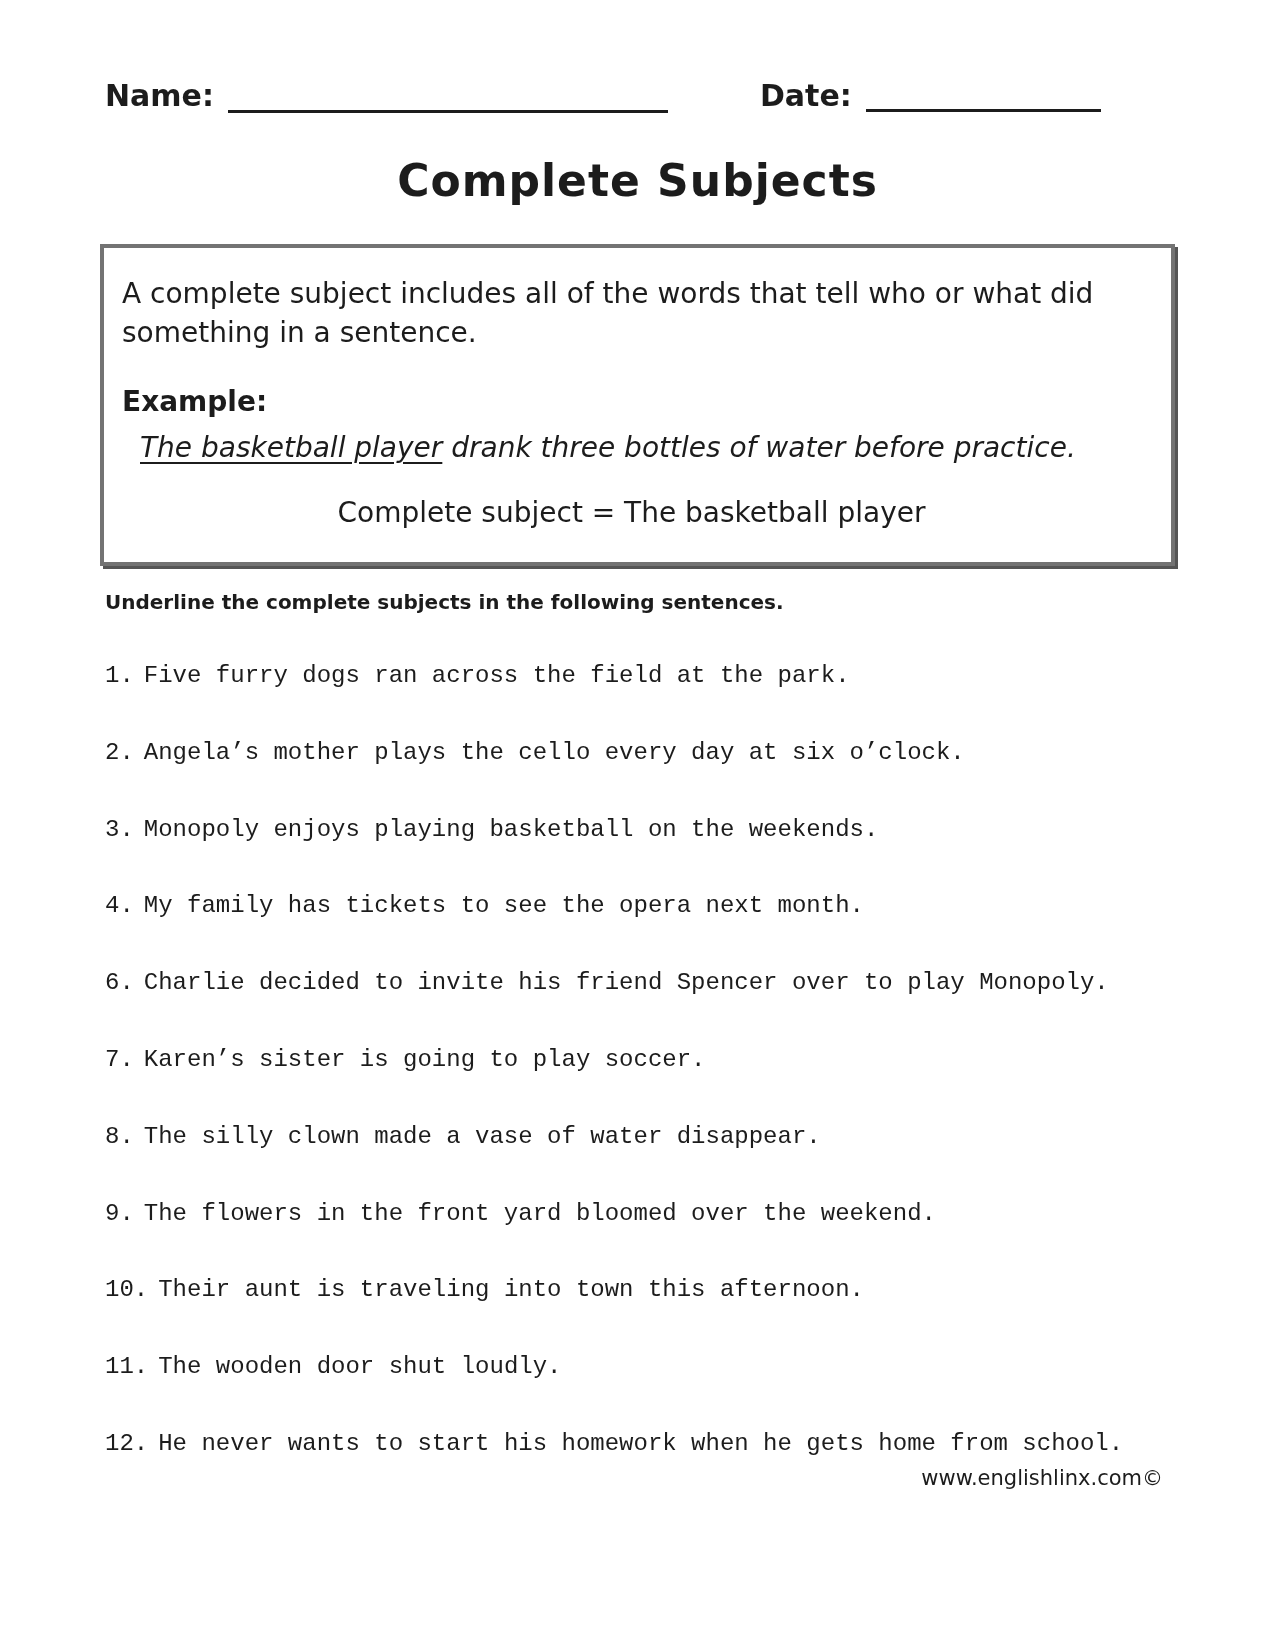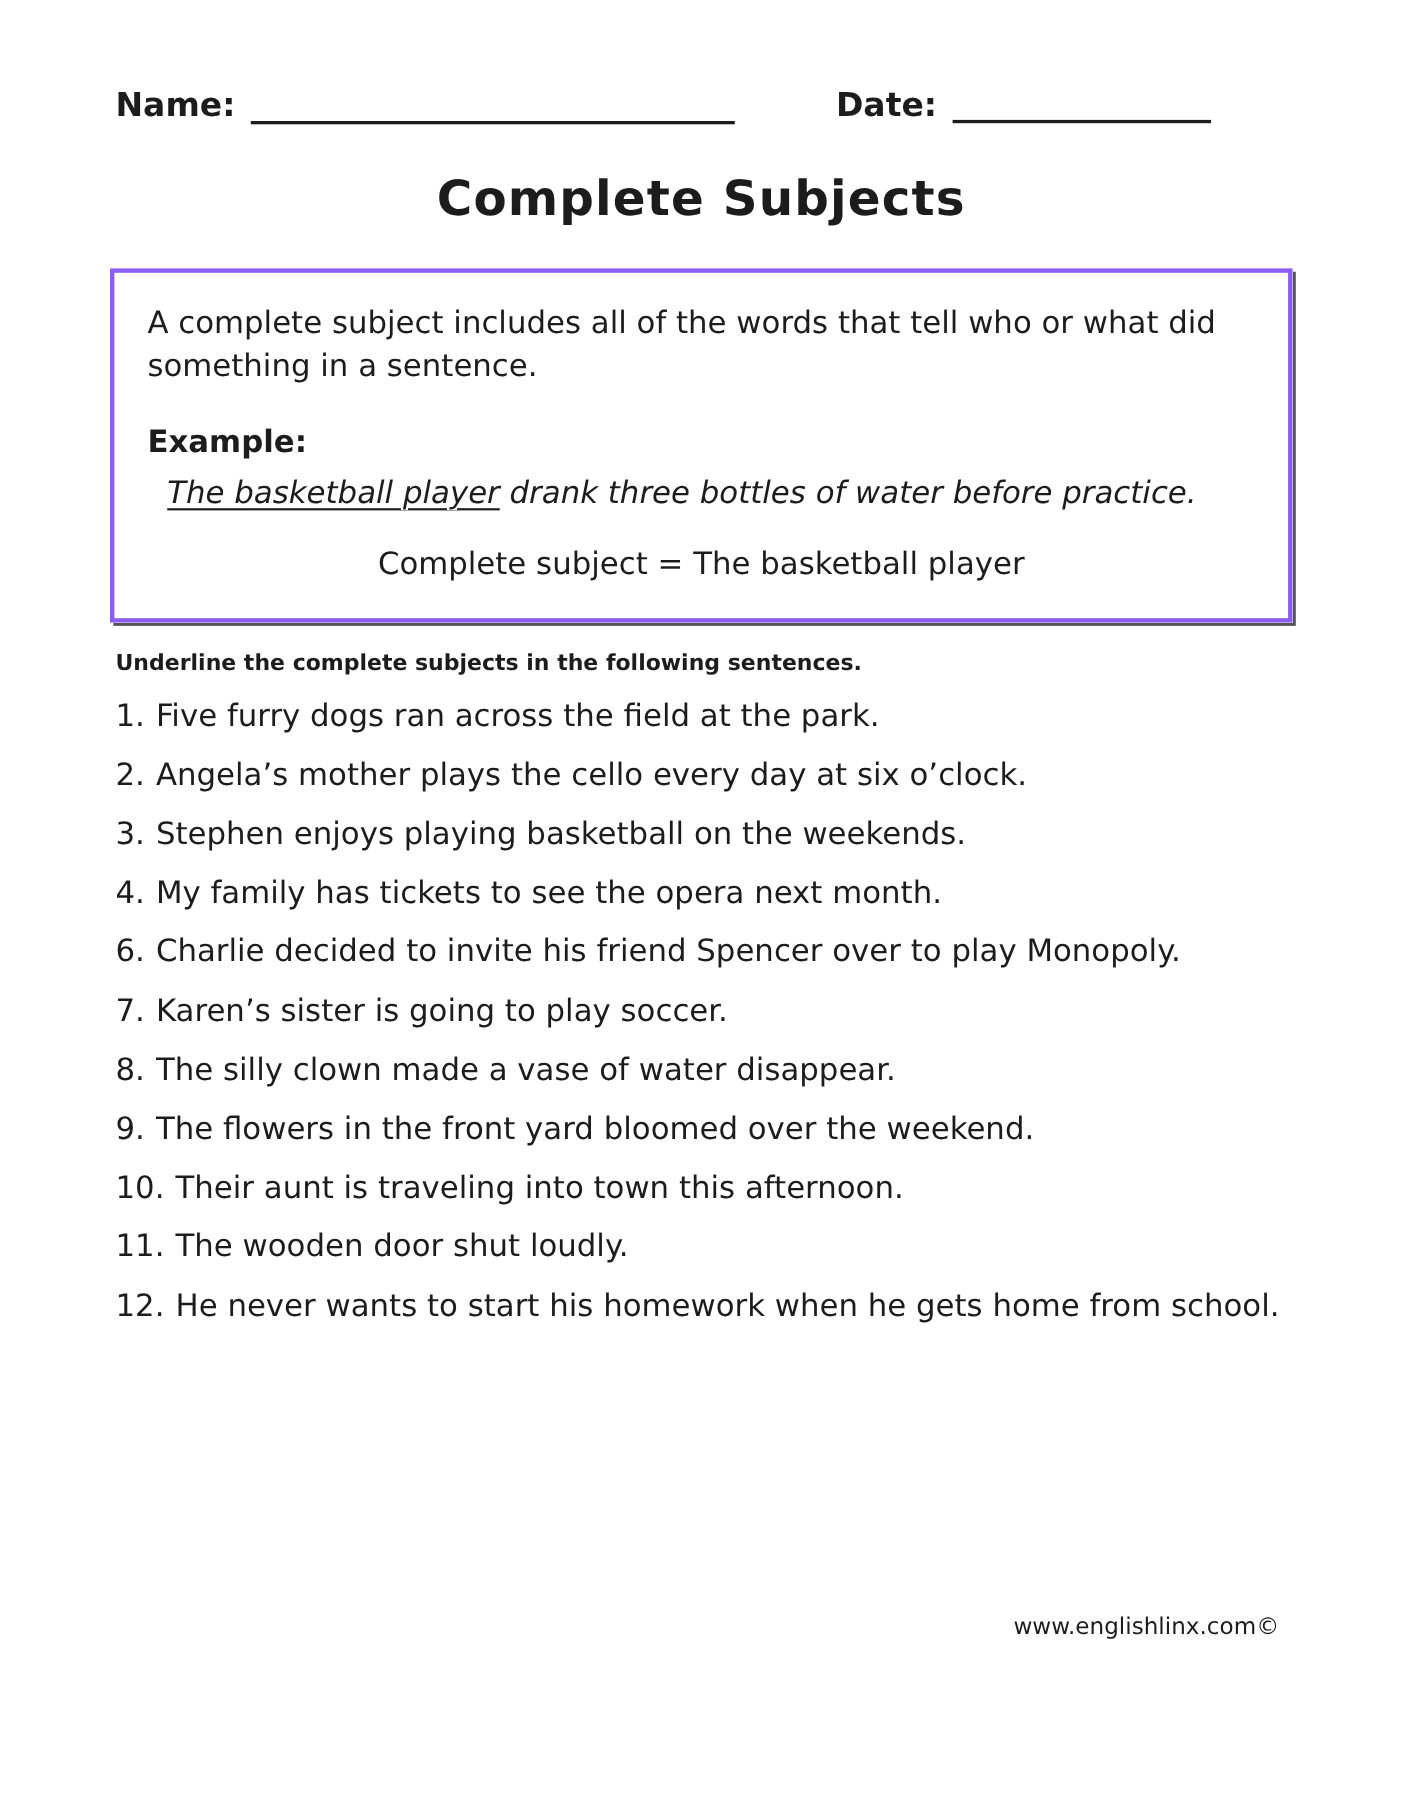--- a/index.html
+++ b/index.html
@@ -38,23 +38,23 @@
     text-align: center;
     font-size: 44px;
     font-weight: 600;
     letter-spacing: 1px;
     margin-top: 42px;
   }
 
   
   .def-box {
     margin: 38px 100px 0 100px;
-    border: 4px solid #8b5cf6;
+    border: 4px solid #737373;
     box-shadow: 3px 3px 0 #555555;
-    padding: 26px 30px 30px 30px;
+    padding: 26px 30px 30px 18px;
     font-size: 28px;
     line-height: 1.4;
   }
   .example-label {
     font-weight: 700;
     margin-top: 30px;
   }
   .example-sentence {
     font-style: italic;
     margin-top: 6px;
@@ -76,24 +76,25 @@
     font-size: 20px;
     font-weight: 700;
   }
 
   
   .sentence-list {
     margin: 20px 105px 0 105px;
     list-style: none;
   }
   .sentence-item {
-    font-size: 28px;
+    font-size: 24px;
     line-height: 1.2;
-    margin-top: 20px;
+    margin-top: 48px;
     white-space: nowrap;
+    font-family: Liberation Mono, monospace;
   }
   .sentence-num { margin-right: 10px; }
 
   
   .footer {
     position: absolute;
     right: 112px;
     bottom: 42px;
     font-size: 21px;
   }
@@ -119,21 +120,21 @@
     <div class="example-label">Example:</div>
     <div class="example-sentence"><span class="underlined-subject">The basketball player</span><span> drank three bottles of water before practice.</span></div>
     <div class="example-answer">Complete subject = The basketball player</div>
   </div>
 
   <div class="instructions">Underline the complete subjects in the following sentences.</div>
 
   <ol class="sentence-list">
     <li class="sentence-item"><span class="sentence-num">1.</span><span>Five furry dogs ran across the field at the park.</span></li>
     <li class="sentence-item"><span class="sentence-num">2.</span><span>Angela’s mother plays the cello every day at six o’clock.</span></li>
-    <li class="sentence-item"><span class="sentence-num">3.</span><span>Stephen enjoys playing basketball on the weekends.</span></li>
+    <li class="sentence-item"><span class="sentence-num">3.</span><span>Monopoly enjoys playing basketball on the weekends.</span></li>
     <li class="sentence-item"><span class="sentence-num">4.</span><span>My family has tickets to see the opera next month.</span></li>
     <li class="sentence-item"><span class="sentence-num">6.</span><span>Charlie decided to invite his friend Spencer over to play Monopoly.</span></li>
     <li class="sentence-item"><span class="sentence-num">7.</span><span>Karen’s sister is going to play soccer.</span></li>
     <li class="sentence-item"><span class="sentence-num">8.</span><span>The silly clown made a vase of water disappear.</span></li>
     <li class="sentence-item"><span class="sentence-num">9.</span><span>The flowers in the front yard bloomed over the weekend.</span></li>
     <li class="sentence-item"><span class="sentence-num">10.</span><span>Their aunt is traveling into town this afternoon.</span></li>
     <li class="sentence-item"><span class="sentence-num">11.</span><span>The wooden door shut loudly.</span></li>
     <li class="sentence-item"><span class="sentence-num">12.</span><span>He never wants to start his homework when he gets home from school.</span></li>
   </ol>
 

